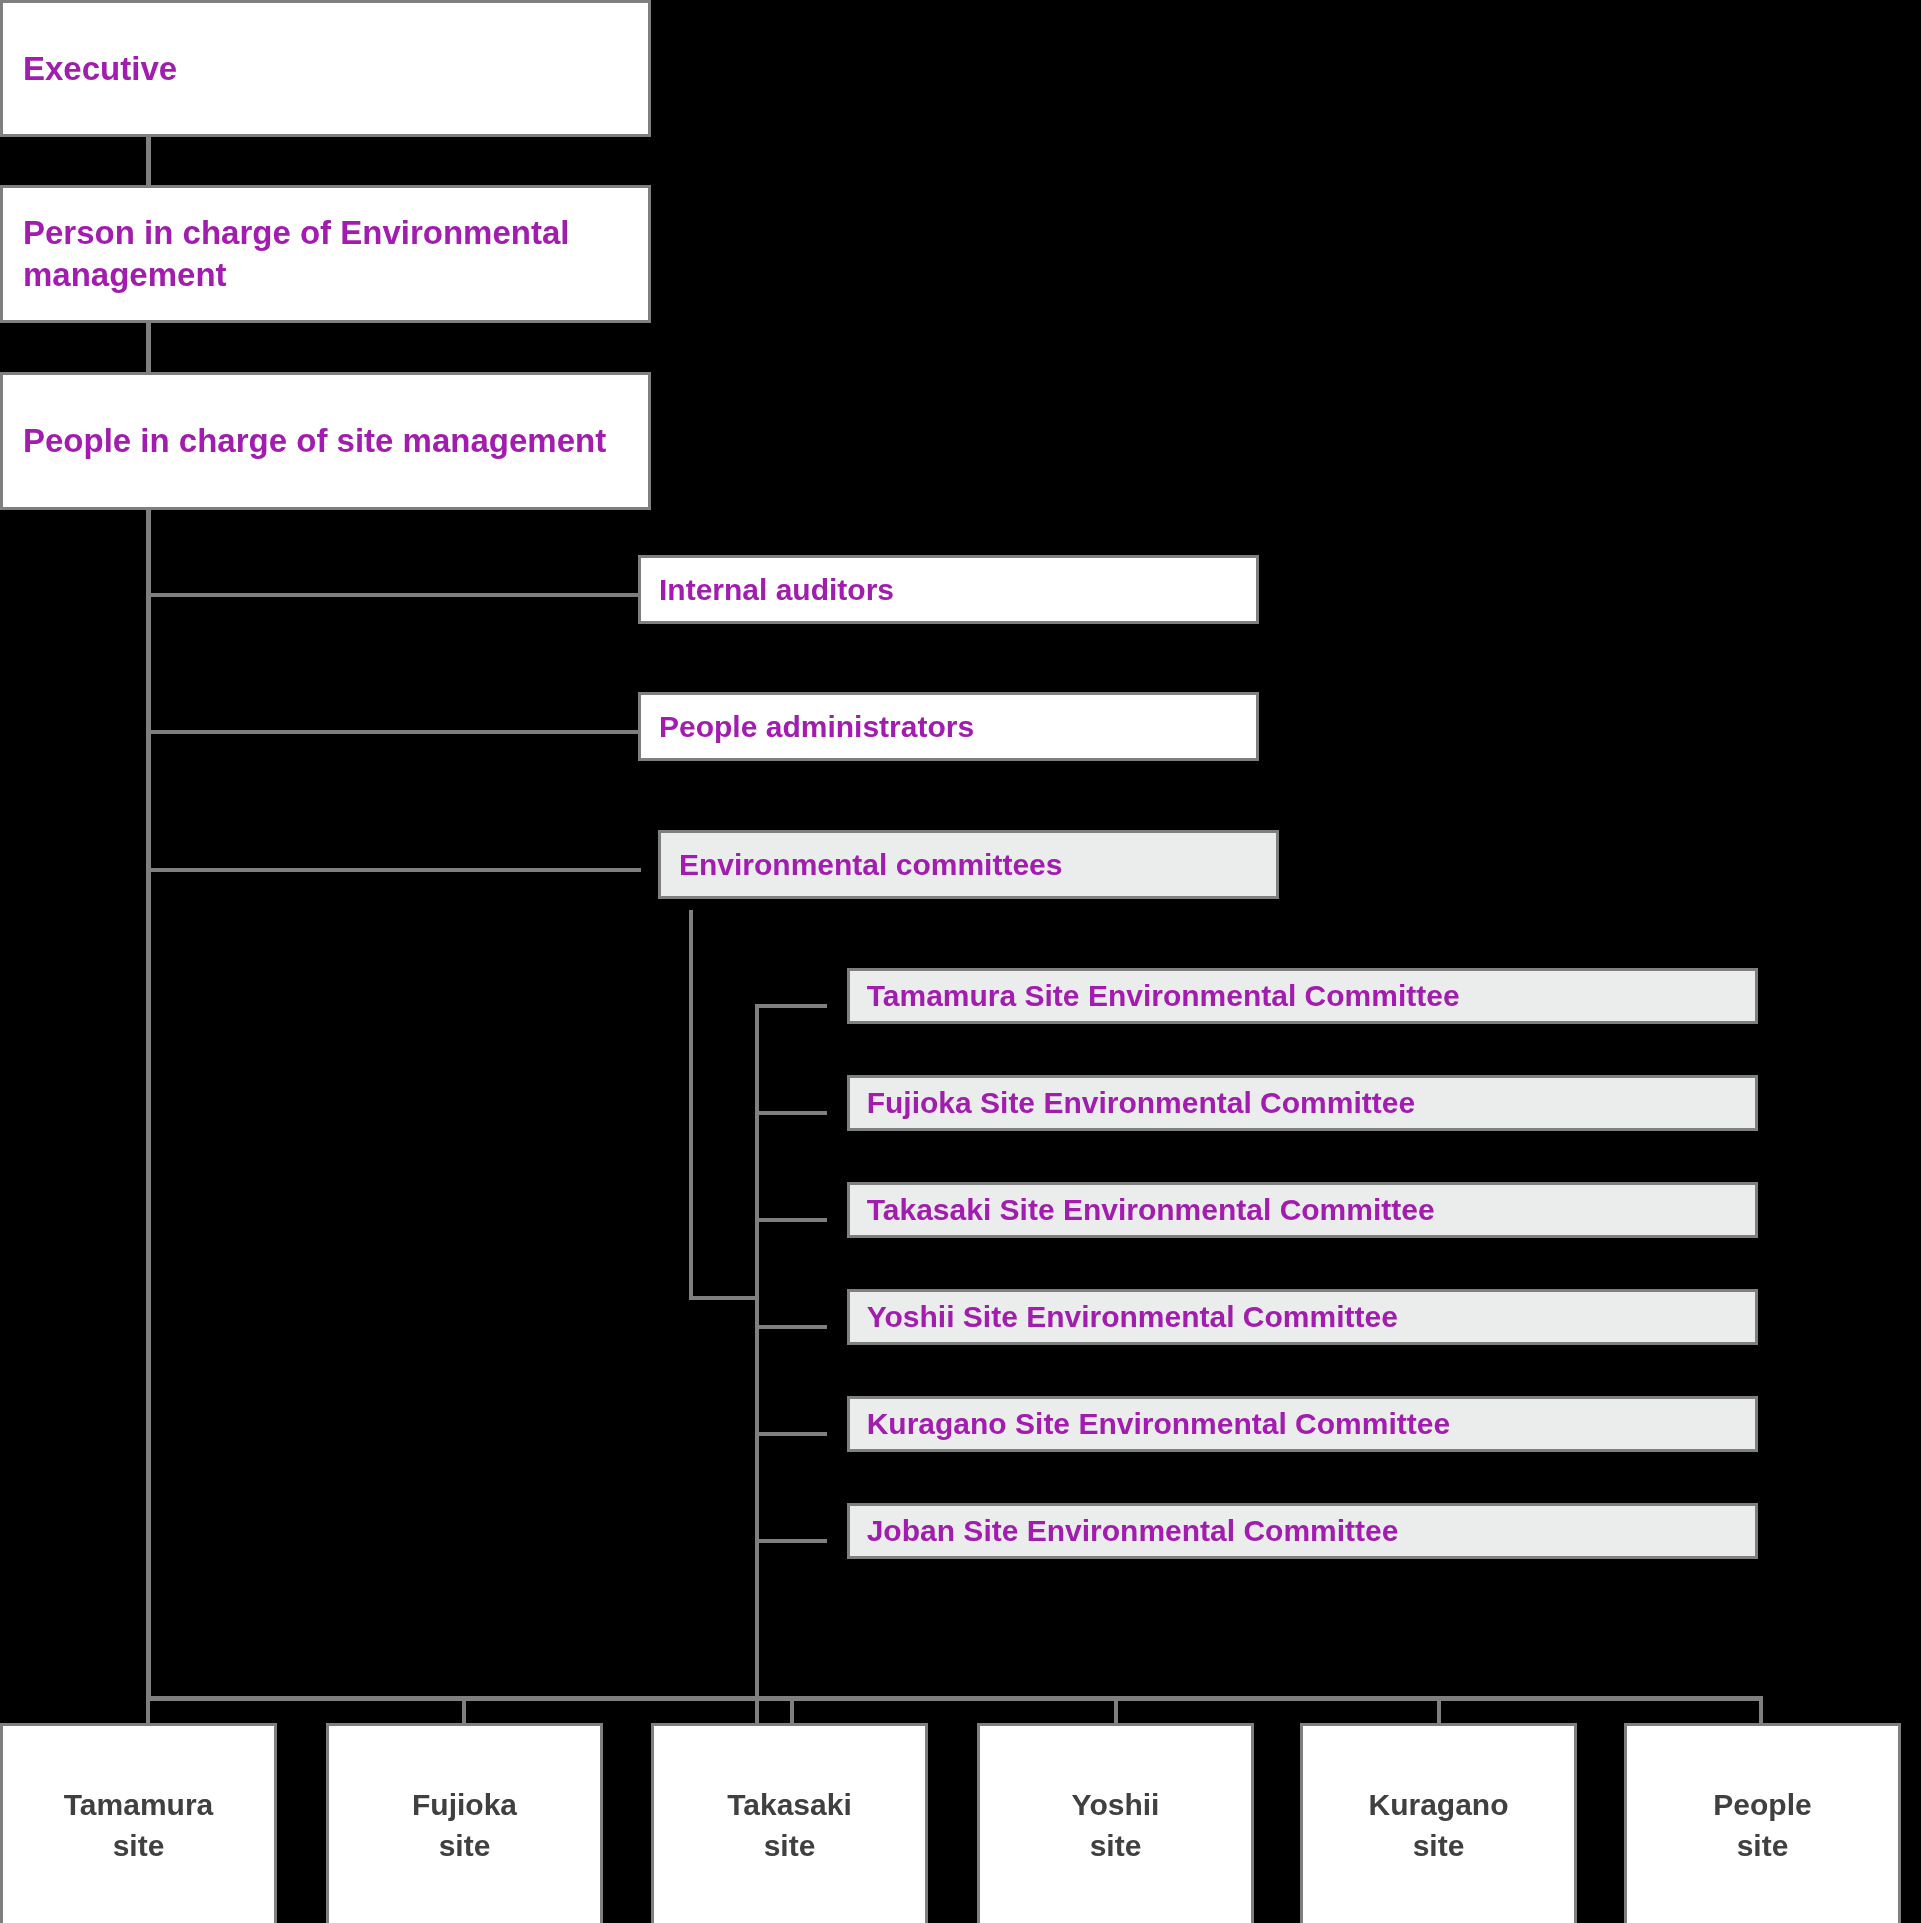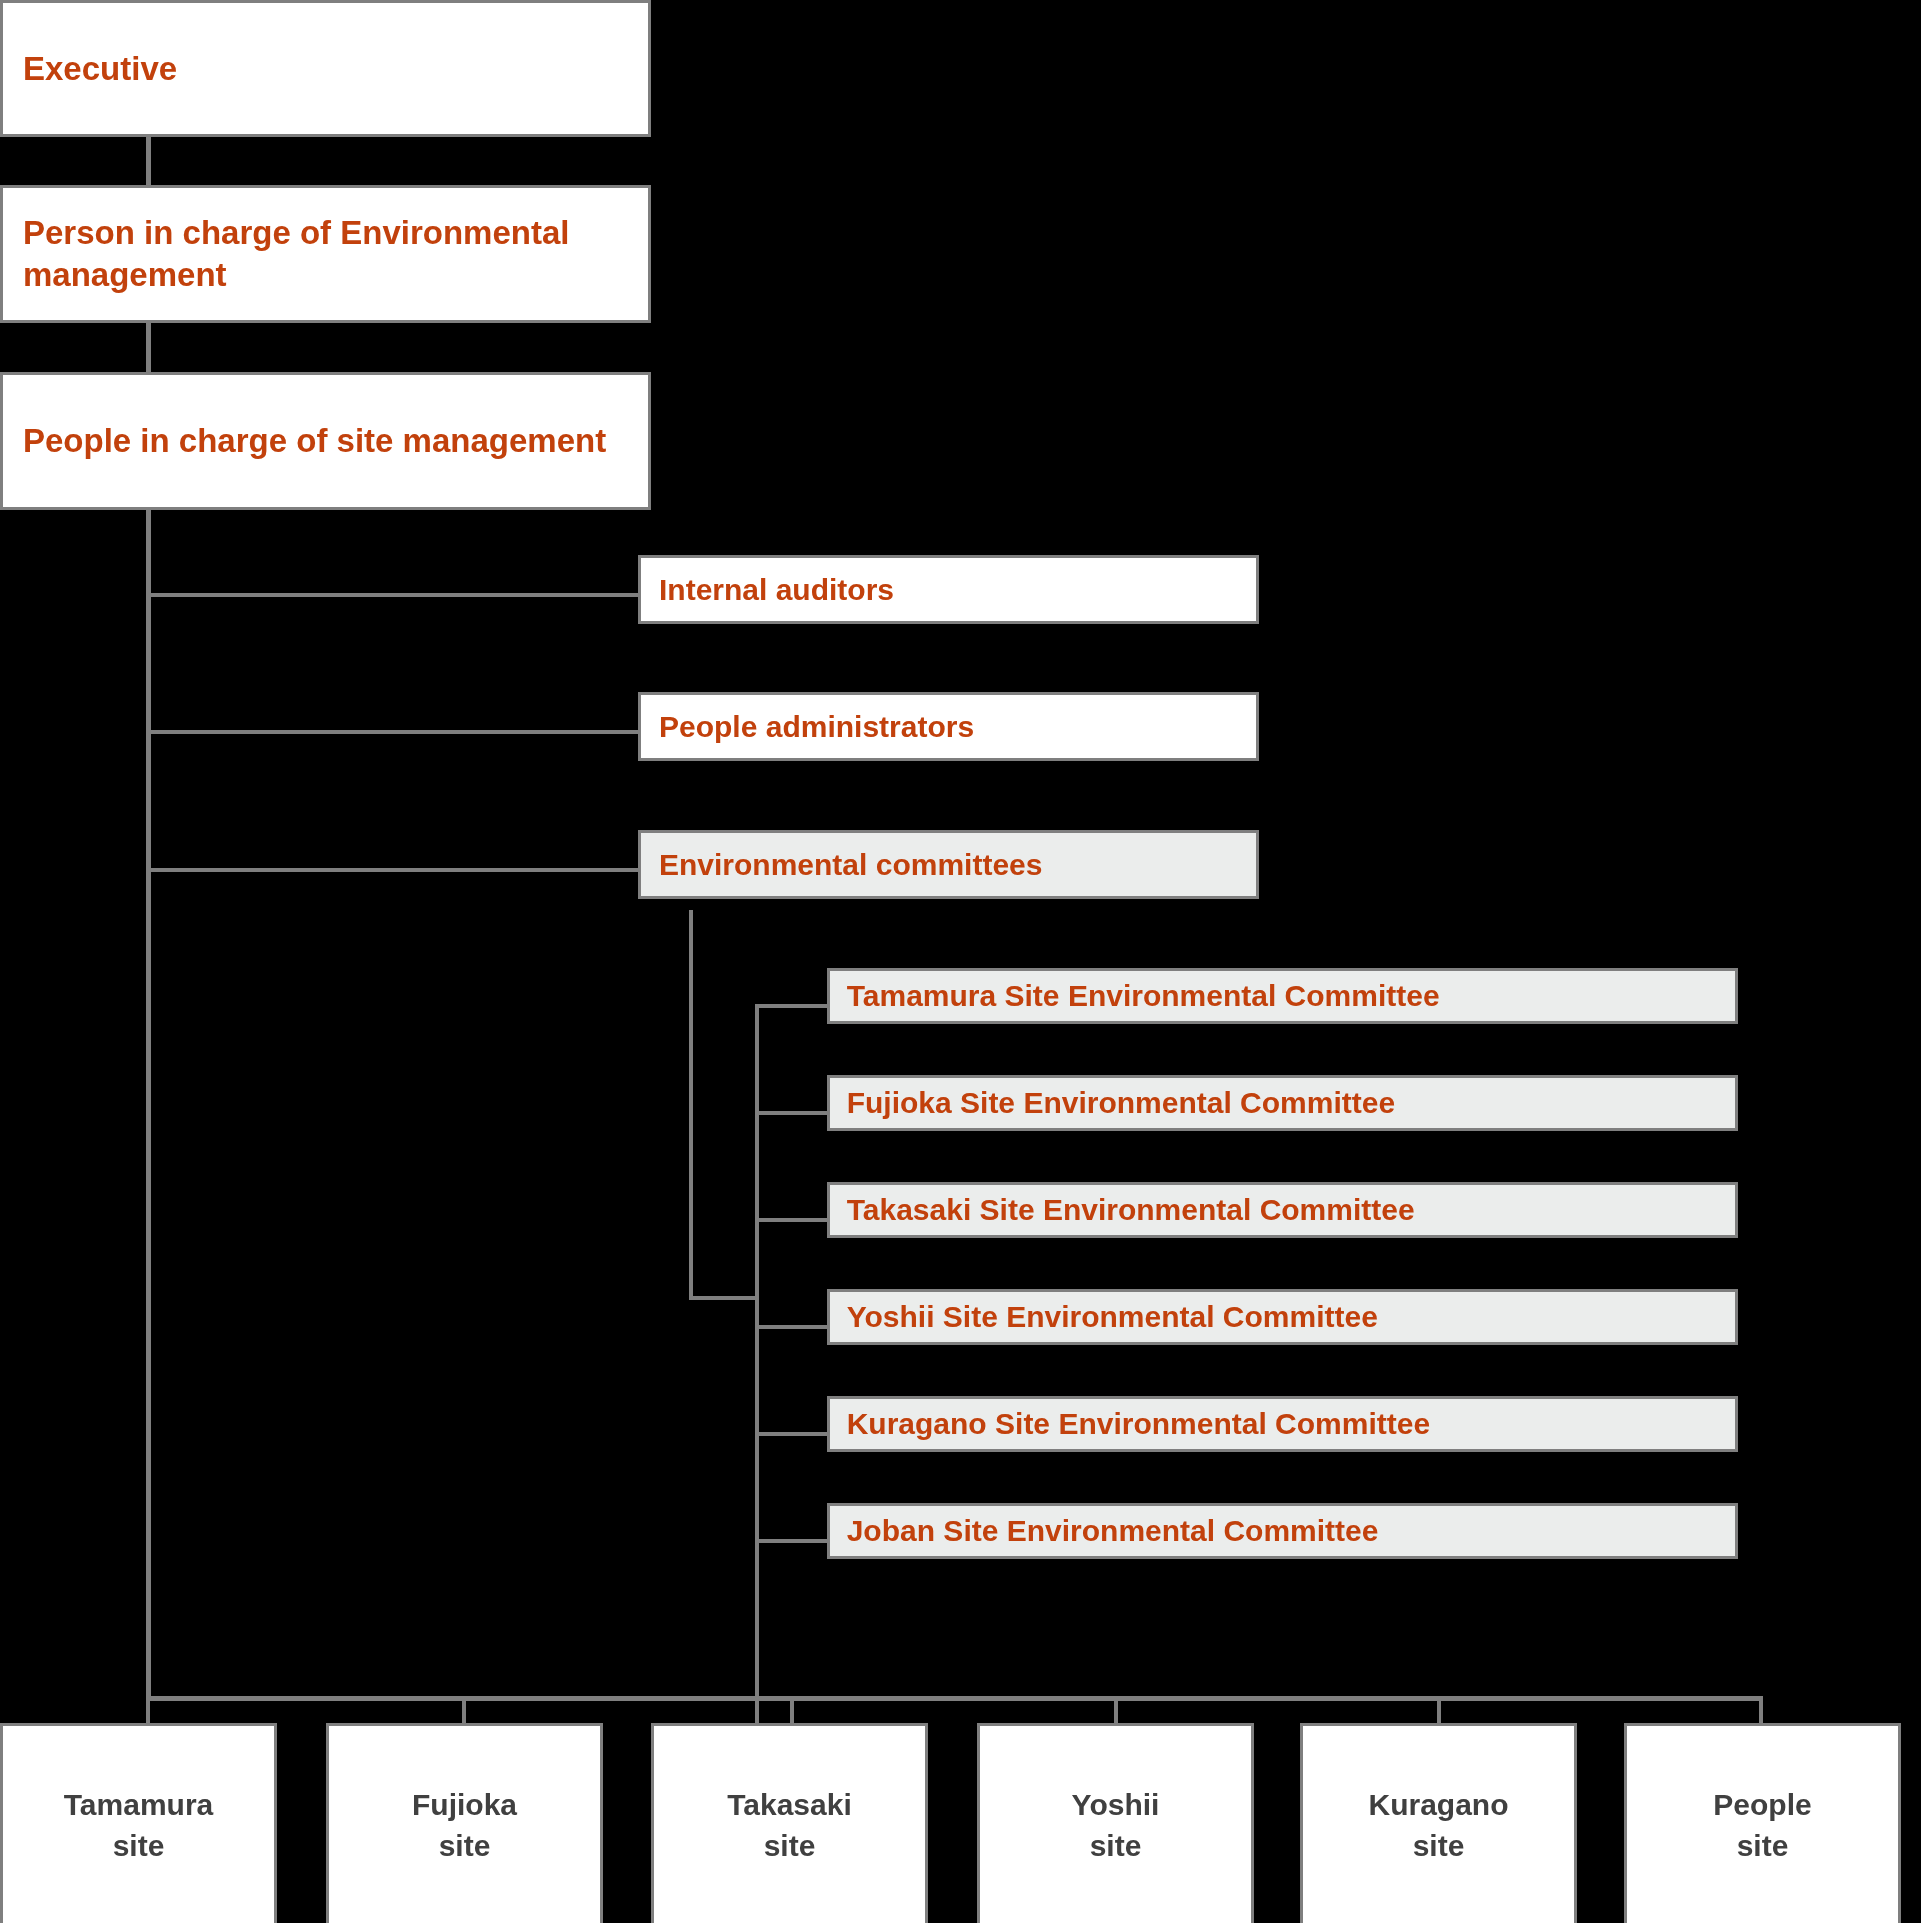--- a/index.html
+++ b/index.html
@@ -18,28 +18,28 @@
   .node{
     position:absolute;
     box-sizing:border-box;
     border:3px solid #7f7f7f;
     display:flex;
     align-items:center;
   }
   .node .lbl{
     display:block;
     width:100%;
-    color:#c2410c;
+    color:#a21caf;
     font-weight:bold;
     line-height:1.26;
     padding:0 20px;
     text-align:left;
   }
   .white{background:#ffffff;}
-  .grey{background:#ebedec;}
+  .grey{background:#ebedec;margin-left:20px;}
 
   
   .lvl1{left:0px;width:651px;}
   .lvl1 .lbl{font-size:33px;}
 
   #n-executive{top:0px;height:137px;}
   #n-env-manager{top:185px;height:138px;justify-content:flex-end;}
   #n-site-managers{top:372px;height:138px;}
 
   

